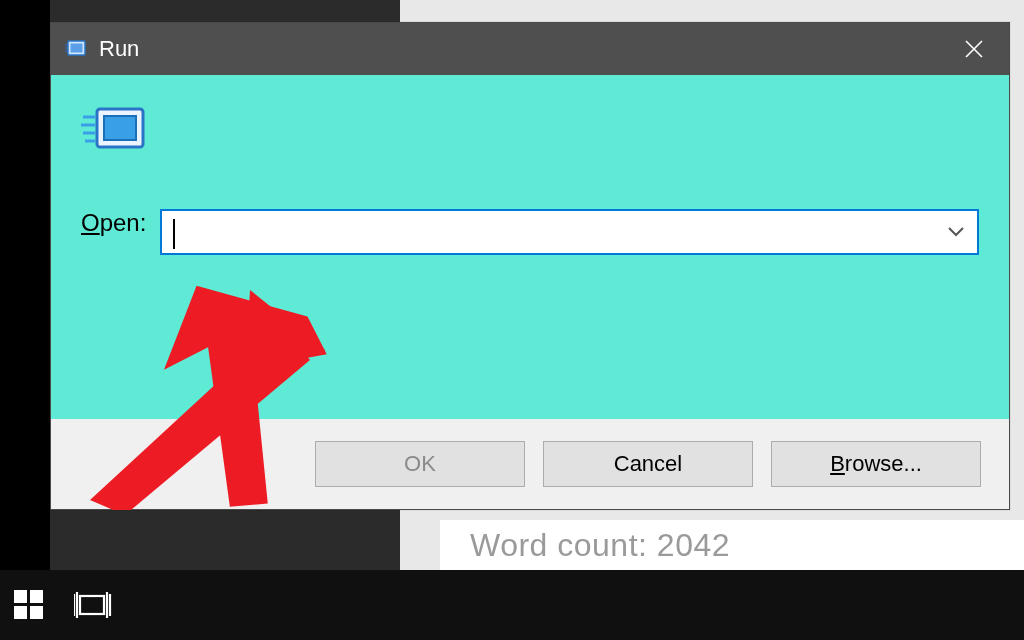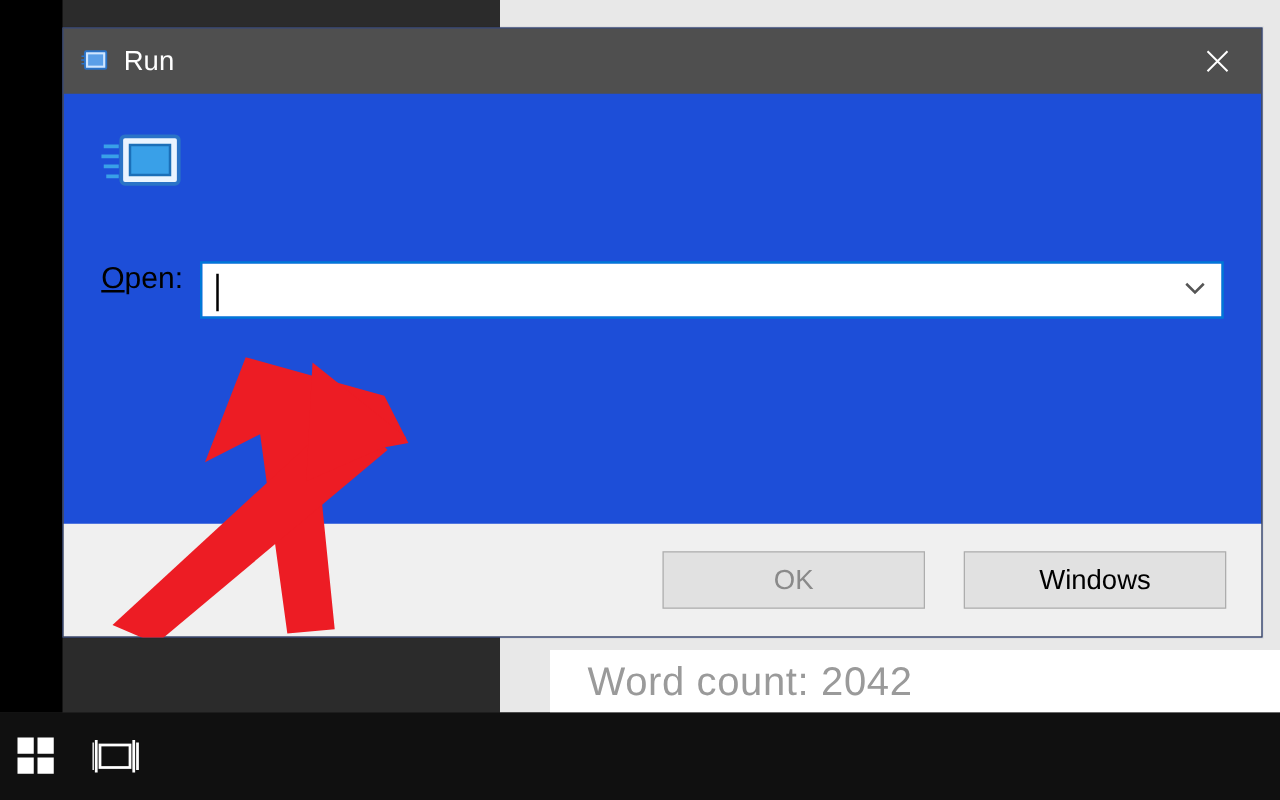--- a/index.html
+++ b/index.html
@@ -61,21 +61,21 @@
     .taskbar .start-icon svg { display:block; }
     .taskbar .taskview-icon { display:flex; align-items:center; }
 
     
     .run-dialog {
       position: absolute;
       left: 50px;
       top: 22px;
       width: 960px;
       height: 488px;
-      background: #1d4ed8;
+      background: #5eead4;
       border: 1px solid #4a4a4a;
       box-shadow: 0 0 0 1px rgba(0,0,0,0.05);
     }
 
     .titlebar {
       height: 52px;
       background: #4f4f4f;
       color: #fff;
       display: flex;
       align-items: center;
@@ -159,21 +159,21 @@
     }
 
     .button-row {
       position: absolute;
       bottom: 0; left: 0; right: 0;
       height: 90px;
       background: #f0f0f0;
       display: flex;
       justify-content: flex-end;
       align-items: center;
-      gap: 31px;
+      gap: 18px;
       padding: 0 28px;
     }
     .btn {
       width: 210px;
       height: 46px;
       background: #e1e1e1;
       border: 1px solid #adadad;
       font-size: 22px;
       color: #000;
       display: flex;
@@ -252,21 +252,24 @@
         </span>
       </div>
     </div>
   </div>
 
   <div class="button-row">
     <div class="btn disabled">
       <span>OK</span>
     </div>
     <div class="btn">
-      <span>Windows</span>
+      <span>Cancel</span>
+    </div>
+    <div class="btn">
+      <span><span class="ul">B</span><span>rowse...</span></span>
     </div>
   </div>
 </div>
 
 <svg class="arrow-annot" viewBox="0 0 280 230">
   <defs></defs>
   <polygon points="230,10 260,40 195,75 250,200 215,215 145,70 110,105 115,15" fill="#ed1c24" transform="rotate(18 160 110)"></polygon>
   <polygon points="40,220 230,45 260,80 75,235" fill="#ed1c24"></polygon>
   <polygon points="200,10 275,70 195,105" fill="#ed1c24"></polygon>
 </svg>

